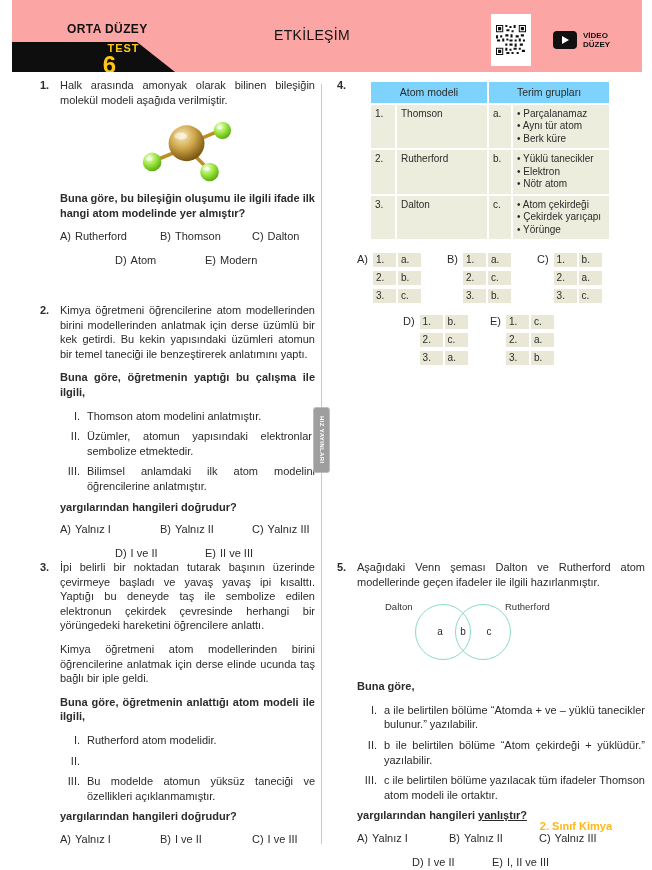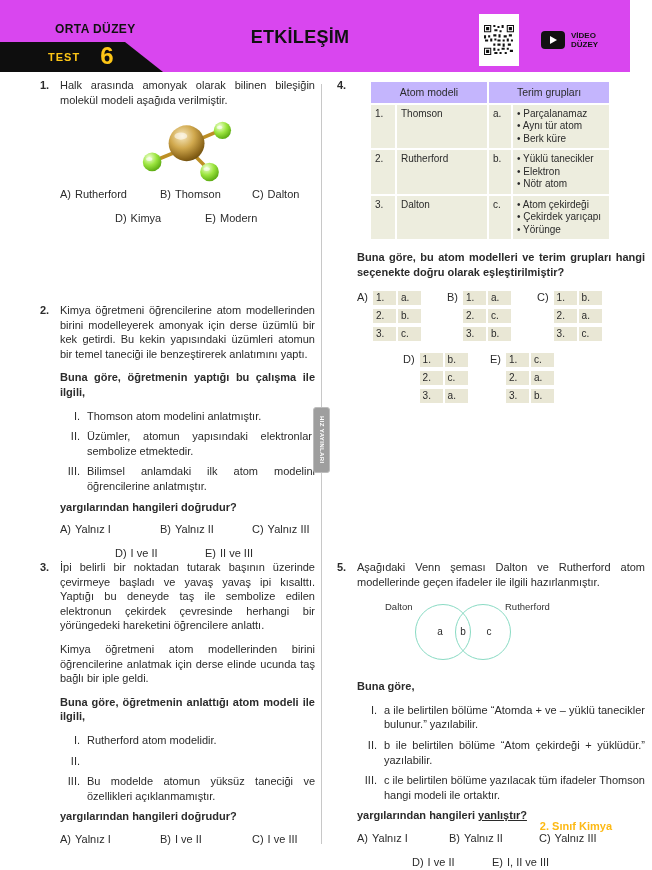--- a/index.html
+++ b/index.html
@@ -1,27 +1,27 @@
 <!DOCTYPE html>
 <html><head>
 <meta charset="utf-8">
 <style>
   html,body{margin:0;padding:0;background:#fff;}
   .page{position:relative;width:652px;height:870px;background:#fff;overflow:hidden;
         font-family:"Liberation Sans",sans-serif;color:#2b2b2b;}
 
   
-  .band{position:absolute;left:0;top:0;width:632px;height:72px;background:#d946ef;}
+  .band{position:absolute;left:12px;top:0;width:632px;height:72px;background:#fca5a5;}
   .level{position:absolute;left:55px;top:22px;font-size:12px;font-weight:800;letter-spacing:.4px;color:#111;}
   .ribbon{position:absolute;left:0;top:42px;width:175px;height:30px;background:#0e0e0e;
-          clip-path:polygon(0 0,125px 0,163px 100%,0 100%);display:flex;align-items:center;color:#FDC616;}
+          clip-path:polygon(0 0,125px 0,163px 100%,0 100%);display:flex;align-items:center;color:#FDC616;flex-direction:column;}
   .ribbon .t{margin-left:48px;font-size:11px;font-weight:700;letter-spacing:1px;}
   .ribbon .n{margin-left:20px;font-size:24px;font-weight:700;margin-top:-3px;}
   .titles{position:absolute;left:170px;top:27px;width:260px;text-align:center;color:#111;}
-  .series{font-size:18px;font-weight:700;letter-spacing:.3px;}
+  .series{font-size:14px;font-weight:400;letter-spacing:.3px;}
   .topic{font-size:11px;font-weight:700;margin-top:4px;}
   .qrbox{position:absolute;left:479px;top:14px;width:40px;height:52px;background:#fff;
          display:flex;align-items:center;justify-content:center;}
   .video{position:absolute;left:541px;top:31px;display:flex;align-items:center;gap:6px;}
   .play{width:24px;height:18px;background:#111;border-radius:4px;position:relative;display:inline-block;}
   .play::after{content:"";position:absolute;left:9px;top:5px;border-left:7px solid #fff;
                border-top:4px solid transparent;border-bottom:4px solid transparent;}
   .vtext{display:flex;flex-direction:column;font-size:8px;font-weight:800;line-height:9px;color:#111;}
   .band-sep{position:absolute;left:630px;top:0;width:3px;height:72px;background:#fff;}
 
@@ -56,21 +56,21 @@
   .qr4 .r1 .opt:nth-child(1){width:92px;}
   .qr4 .r1 .opt:nth-child(2){width:90px;}
   .qr4 .r2 .opt:nth-child(1){width:80px;}
   .ol{margin-right:4px;}
 
   
   .mol{display:block;margin:2px auto 5px;}
 
   
   .ttable{border-collapse:separate;border-spacing:2px;margin:2px 0 0 12px;font-size:10px;line-height:12.5px;}
-  .ttable th{background:#c4b5fd;font-weight:400;font-size:10.5px;padding:4px 2px;text-align:center;}
+  .ttable th{background:#7dd3fc;font-weight:400;font-size:10.5px;padding:4px 2px;text-align:center;}
   .ttable td{background:#EDEDDE;vertical-align:top;padding:3px 4px;}
   .td-no{width:16px;text-align:left;}
   .td-model{width:82px;}
   .td-letter{width:14px;}
   .td-terms{width:88px;}
   .term::before{content:"• ";}
 
   
   .mrow{display:flex;margin-top:12px;}
   .mrow2{padding-left:46px;}
@@ -155,36 +155,37 @@
         </g>
         <circle cx="68" cy="38" r="25" fill="url(#gAu)"></circle>
         <ellipse cx="60" cy="28" rx="9" ry="5" fill="#ffffff" opacity="0.55"></ellipse>
         <circle cx="118" cy="20" r="12" fill="url(#gH)"></circle>
         <ellipse cx="114" cy="16" rx="4" ry="2.4" fill="#ffffff" opacity="0.6"></ellipse>
         <circle cx="20" cy="64" r="13" fill="url(#gH)"></circle>
         <ellipse cx="16" cy="60" rx="4.4" ry="2.6" fill="#ffffff" opacity="0.6"></ellipse>
         <circle cx="100" cy="78" r="13" fill="url(#gH)"></circle>
         <ellipse cx="96" cy="74" rx="4.4" ry="2.6" fill="#ffffff" opacity="0.6"></ellipse>
       </svg>
+      <p class="stem">Buna göre, bu bileşiğin oluşumu ile ilgili ifade ilk hangi atom modelinde yer almıştır?</p>
       <div class="orow r1">
         <span class="opt"><span class="ol">A)</span><span>Rutherford</span></span>
         <span class="opt"><span class="ol">B)</span><span>Thomson</span></span>
         <span class="opt"><span class="ol">C)</span><span>Dalton</span></span>
       </div>
       <div class="orow r2">
-        <span class="opt"><span class="ol">D)</span><span>Kimya</span></span>
+        <span class="opt"><span class="ol">D)</span><span>Atom</span></span>
         <span class="opt"><span class="ol">E)</span><span>Modern</span></span>
       </div>
     </div>
   </section>
 
   <section class="q ql" style="top:303px">
     <div class="qn">2.</div>
     <div class="qc">
-      <p class="p">Kimya öğretmeni öğrencilerine atom modellerinden birini modelleyerek amonyak için derse üzümlü bir kek getirdi. Bu kekin yapısındaki üzümleri atomun bir temel taneciği ile benzeştirerek anlatımını yaptı.</p>
+      <p class="p">Kimya öğretmeni öğrencilerine atom modellerinden birini modellerinden anlatmak için derse üzümlü bir kek getirdi. Bu kekin yapısındaki üzümleri atomun bir temel taneciği ile benzeştirerek anlatımını yaptı.</p>
       <p class="stem">Buna göre, öğretmenin yaptığı bu çalışma ile ilgili,</p>
       <div class="items">
         <div class="it">
             <span class="rn">I.</span>
             <span class="itx">Thomson atom modelini anlatmıştır.</span>
           </div>
         <div class="it">
             <span class="rn">II.</span>
             <span class="itx">Üzümler, atomun yapısındaki elektronları sembolize etmektedir.</span>
           </div>
@@ -269,21 +270,20 @@
           <td class="td-model">Dalton</td>
           <td class="td-letter">c.</td>
           <td class="td-terms">
             <div class="term">Atom çekirdeği</div>
             <div class="term">Çekirdek yarıçapı</div>
             <div class="term">Yörünge</div>
           </td>
         </tr>
       </tbody>
         </table>
-      <p class="stem">Buna göre, bu atom modelleri ve terim grupları hangi seçenekte doğru olarak eşleştirilmiştir?</p>
       <div class="mrow">
         <div class="mg">
           <span class="mlabel">A)</span>
           <span class="mpairs">
             <span class="mpr">
                 <span class="mcell">1.</span>
                 <span class="mcell">a.</span>
               </span>
             <span class="mpr">
                 <span class="mcell">2.</span>
@@ -387,21 +387,21 @@
         <div class="it">
             <span class="rn">I.</span>
             <span class="itx">a ile belirtilen bölüme “Atomda + ve – yüklü tanecikler bulunur.” yazılabilir.</span>
           </div>
         <div class="it">
             <span class="rn">II.</span>
             <span class="itx">b ile belirtilen bölüme “Atom çekirdeği + yüklüdür.” yazılabilir.</span>
           </div>
         <div class="it">
             <span class="rn">III.</span>
-            <span class="itx">c ile belirtilen bölüme yazılacak tüm ifadeler Thomson hangi modeli ile ortaktır.</span>
+            <span class="itx">c ile belirtilen bölüme yazılacak tüm ifadeler Thomson atom modeli ile ortaktır.</span>
           </div>
       </div>
       <p class="tail"><span>yargılarından hangileri </span><span class="ul">yanlıştır?</span></p>
       <div class="orow r1">
         <span class="opt"><span class="ol">A)</span><span>Yalnız I</span></span>
         <span class="opt"><span class="ol">B)</span><span>Yalnız II</span></span>
         <span class="opt"><span class="ol">C)</span><span>Yalnız III</span></span>
       </div>
       <div class="orow r2">
         <span class="opt"><span class="ol">D)</span><span>I ve II</span></span>

